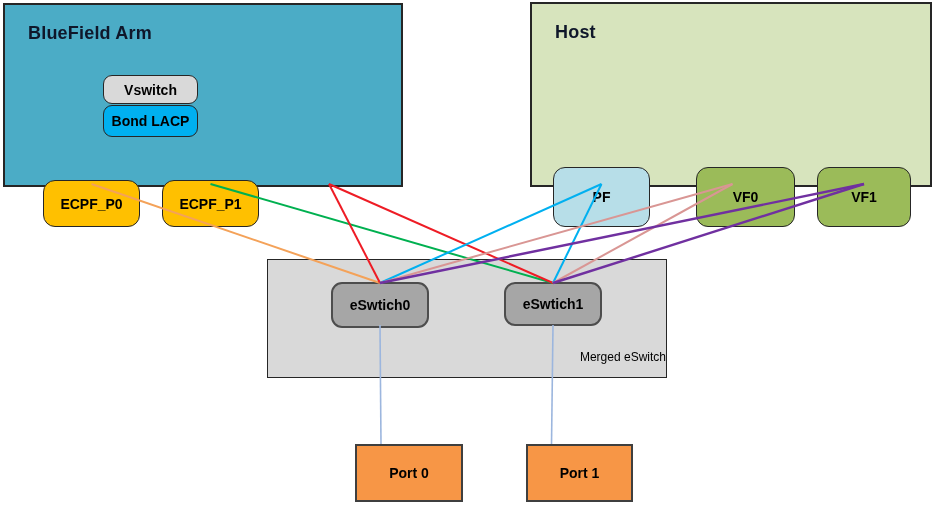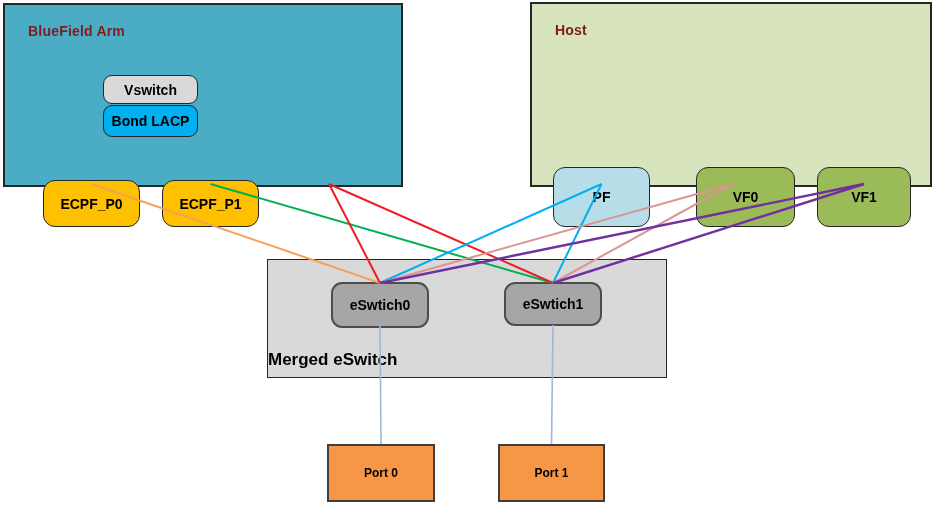--- a/index.html
+++ b/index.html
@@ -5,26 +5,26 @@
   html,body{margin:0;padding:0;background:#ffffff;}
   .stage{
     position:relative;width:934px;height:505px;background:#ffffff;
     font-family:"Liberation Sans","DejaVu Sans",sans-serif;overflow:hidden;
   }
   .panel{position:absolute;box-sizing:border-box;border:2px solid #262626;z-index:1;}
   .panel-bluefield{left:3px;top:3px;width:400px;height:184px;}
   .panel-host{left:530px;top:2px;width:402px;height:185px;}
   .panel-merged{left:267px;top:259px;width:400px;height:119px;border-width:1.5px;}
   .panel-title{
-    position:absolute;left:23px;top:18px;font-weight:bold;font-size:14px;
-    color:#7f1d1d;letter-spacing:0.2px;
+    position:absolute;left:23px;top:18px;font-weight:bold;font-size:18px;
+    color:#0f172a;letter-spacing:0.2px;
   }
   .merged-label{
-    position:absolute;left:0;right:0;top:90px;text-align:left;
-    font-weight:bold;font-size:17px;color:#000;
+    position:absolute;left:0;right:0;top:90px;text-align:right;
+    font-weight:normal;font-size:12px;color:#000;
   }
   .node{
     position:absolute;box-sizing:border-box;display:flex;align-items:center;
     justify-content:center;font-weight:bold;font-size:14px;color:#000;
     border:1.6px solid #262626;z-index:10;
   }
   .r-sm{border-radius:9px;}
   .r-md{border-radius:12px;margin-top:42px;}
   .node-vswitch{left:98px;top:70px;width:95px;height:29px;}
   .node-bond{left:98px;top:100px;width:95px;height:32px;}
@@ -32,22 +32,22 @@
   .node-ecpf1{left:157px;top:133px;width:97px;height:47px;}
   .node-sf{left:284px;top:133px;width:80px;height:47px;}
   .node-pf{left:21px;top:121px;width:97px;height:60px;}
   .node-vf0{left:164px;top:121px;width:99px;height:60px;}
   .node-vf1{left:285px;top:121px;width:94px;height:60px;}
   .node-esw{border:2px solid #4d4d4d;border-radius:11px;}
   .node-esw0{left:63px;top:22px;width:98px;height:46px;}
   .node-esw1{left:236px;top:22px;width:98px;height:44px;}
   .port{
     position:absolute;box-sizing:border-box;display:flex;align-items:center;
-    justify-content:center;font-weight:bold;font-size:12px;color:#000;
-    border:2px solid #3f3f3f;z-index:10;
+    justify-content:center;font-weight:bold;font-size:14px;color:#000;
+    border:2px solid #3f3f3f;z-index:10;margin-left:28px;
   }
   .port0{left:327px;top:444px;width:108px;height:58px;}
   .port1{left:498px;top:444px;width:107px;height:58px;}
   .connections{position:absolute;left:0;top:0;width:934px;height:505px;z-index:5;pointer-events:none;}
 </style>
 </head>
 <body>
 
 <div class="stage">
 

